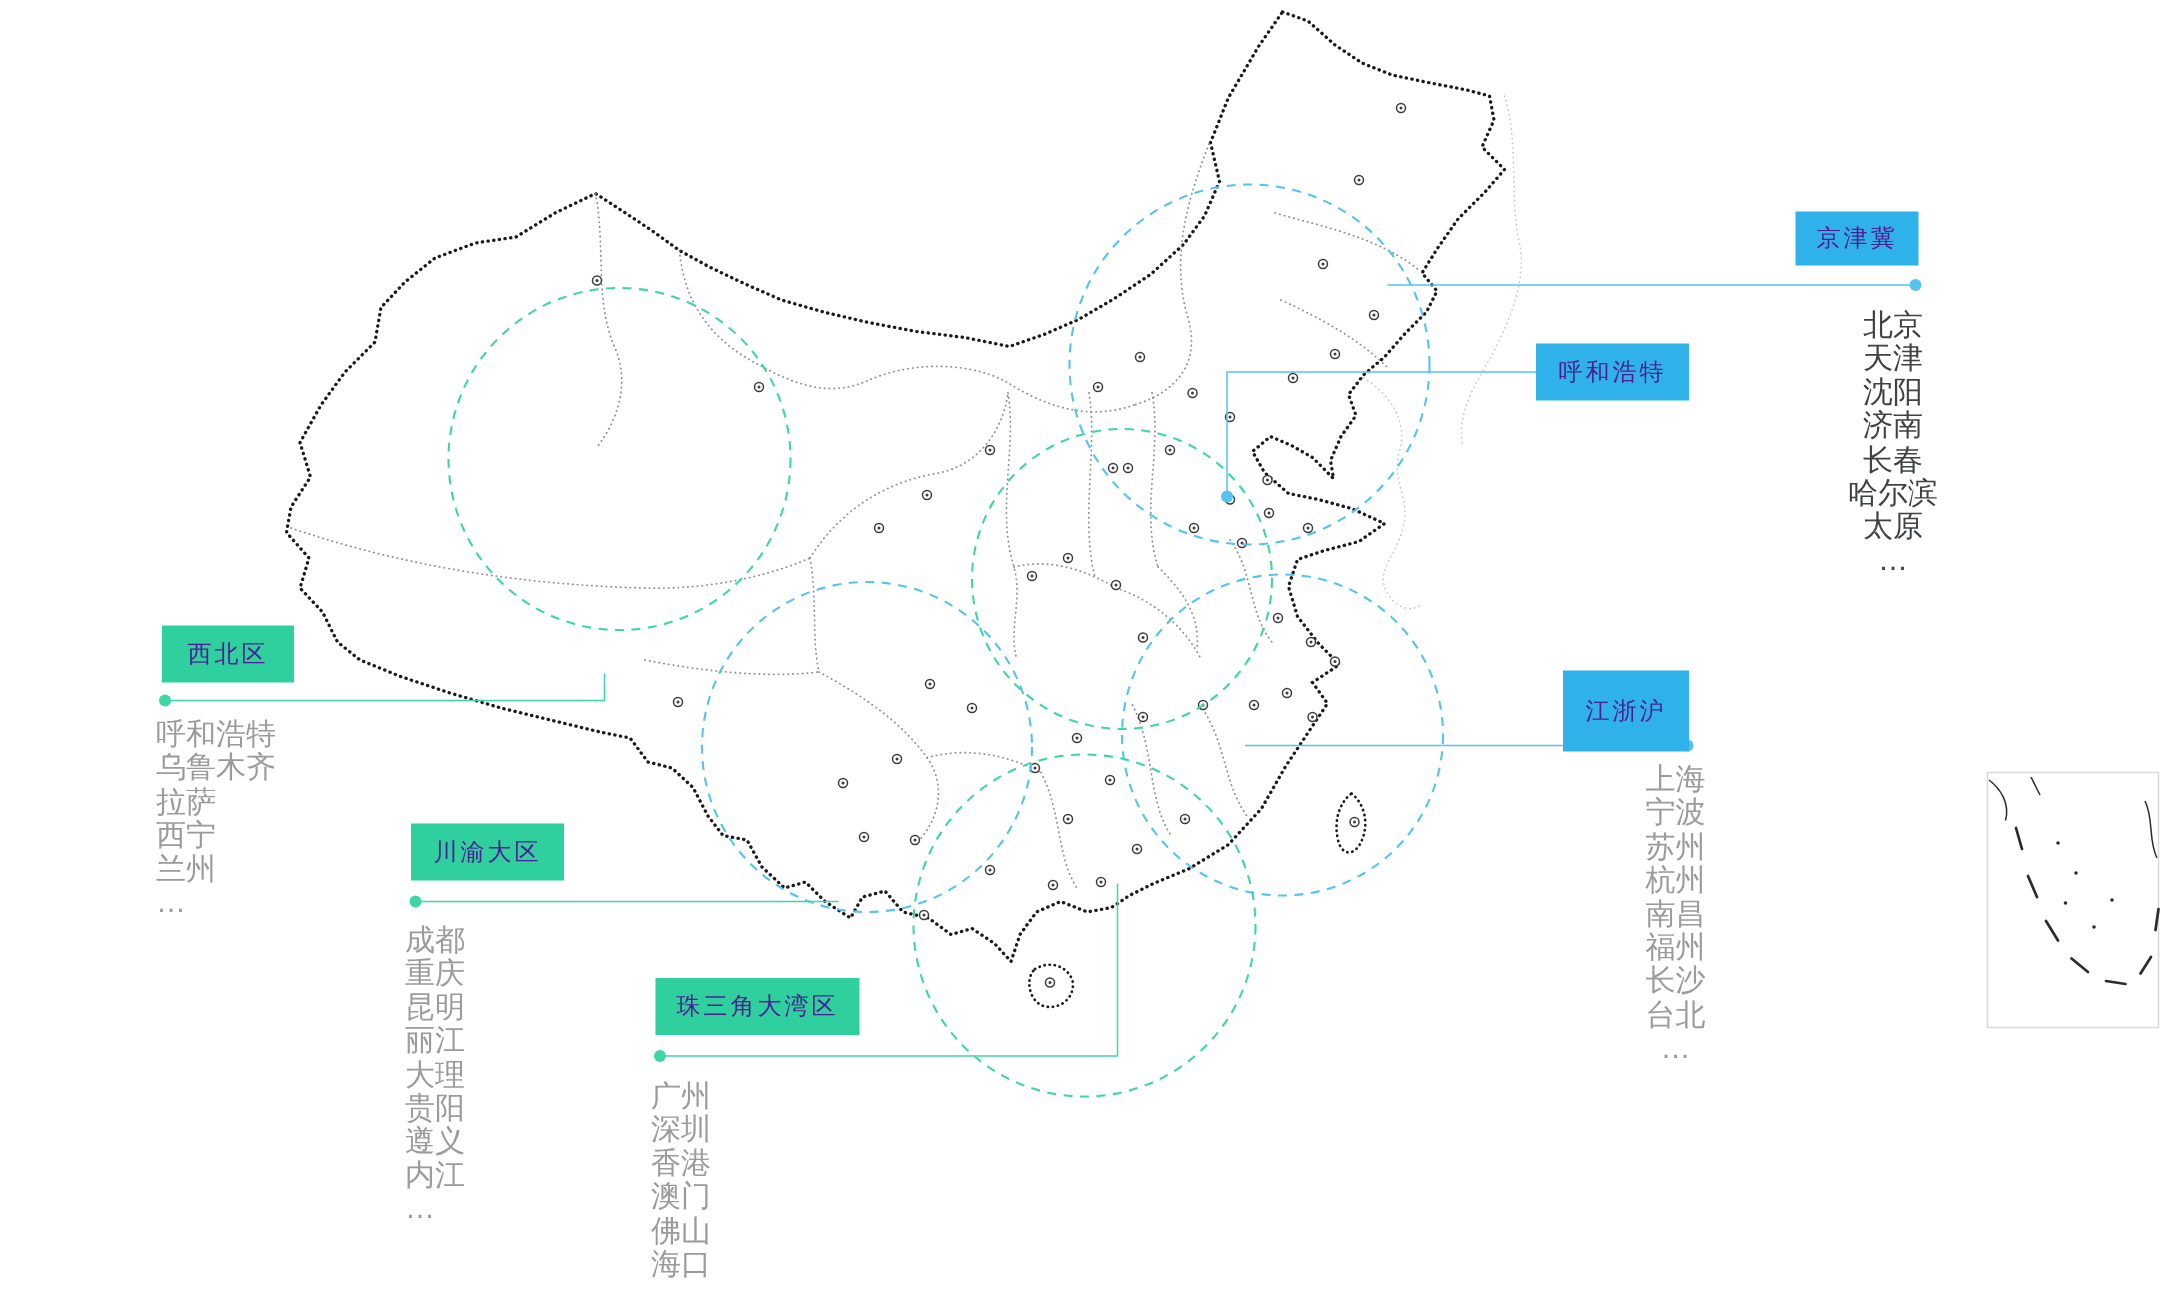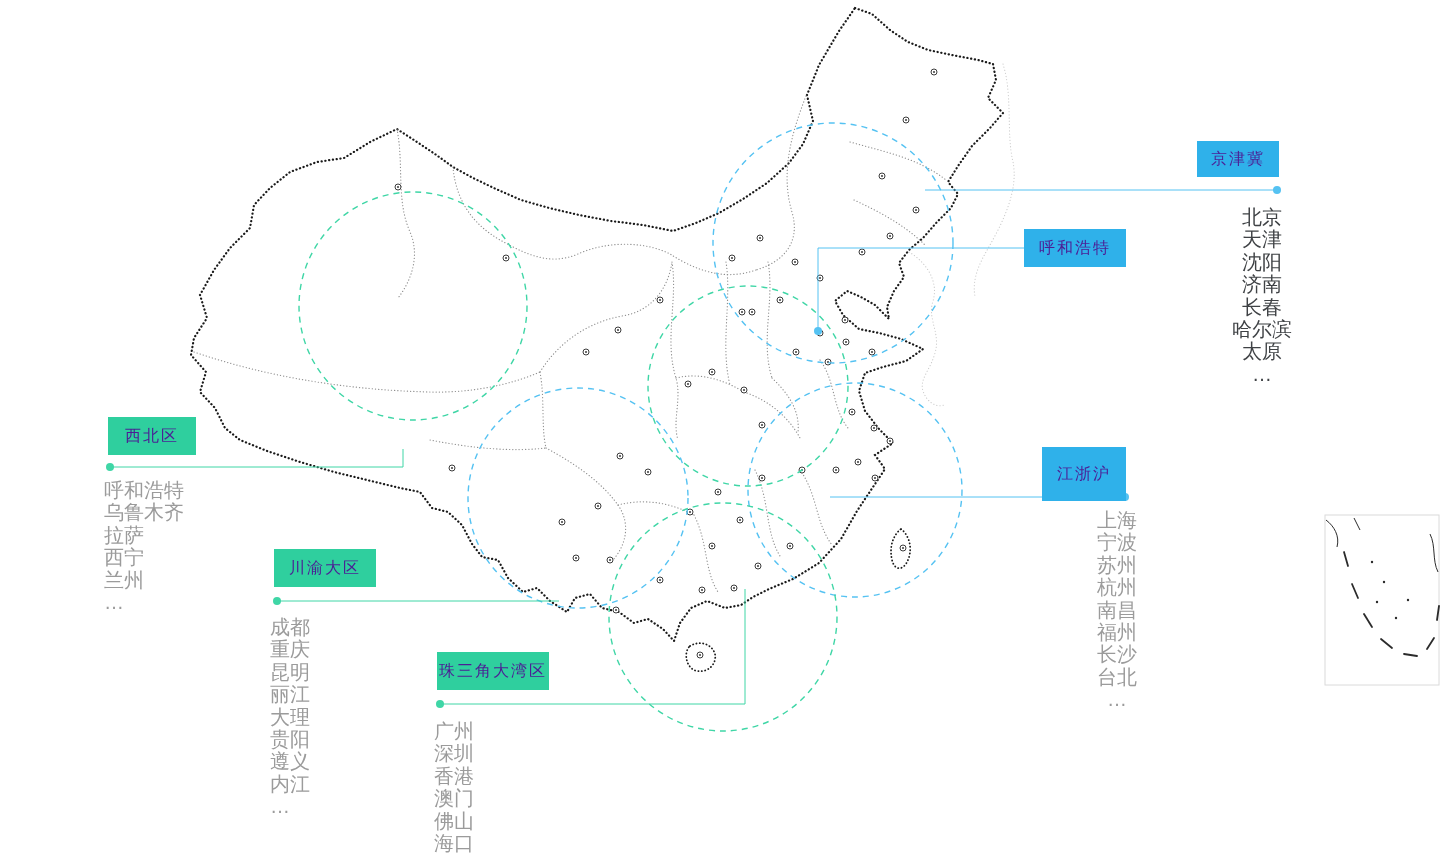--- a/index.html
+++ b/index.html
@@ -264,21 +264,21 @@
       <div class="city">重庆</div>
       <div class="city">昆明</div>
       <div class="city">丽江</div>
       <div class="city">大理</div>
       <div class="city">贵阳</div>
       <div class="city">遵义</div>
       <div class="city">内江</div>
       <div class="city">…</div>
     </div>
 
-  <div class="label green" style="left:437px;top:652px;width:112px;height:38px">珠三角大湾区</div>
+  <div class="label green" style="left:437px;top:652px;width:136px;height:38px">珠三角大湾区</div>
   <div class="cities" style="left:434px;top:720px">
       <div class="city">广州</div>
       <div class="city">深圳</div>
       <div class="city">香港</div>
       <div class="city">澳门</div>
       <div class="city">佛山</div>
       <div class="city">海口</div>
       <div class="city">…</div>
     </div>
 

